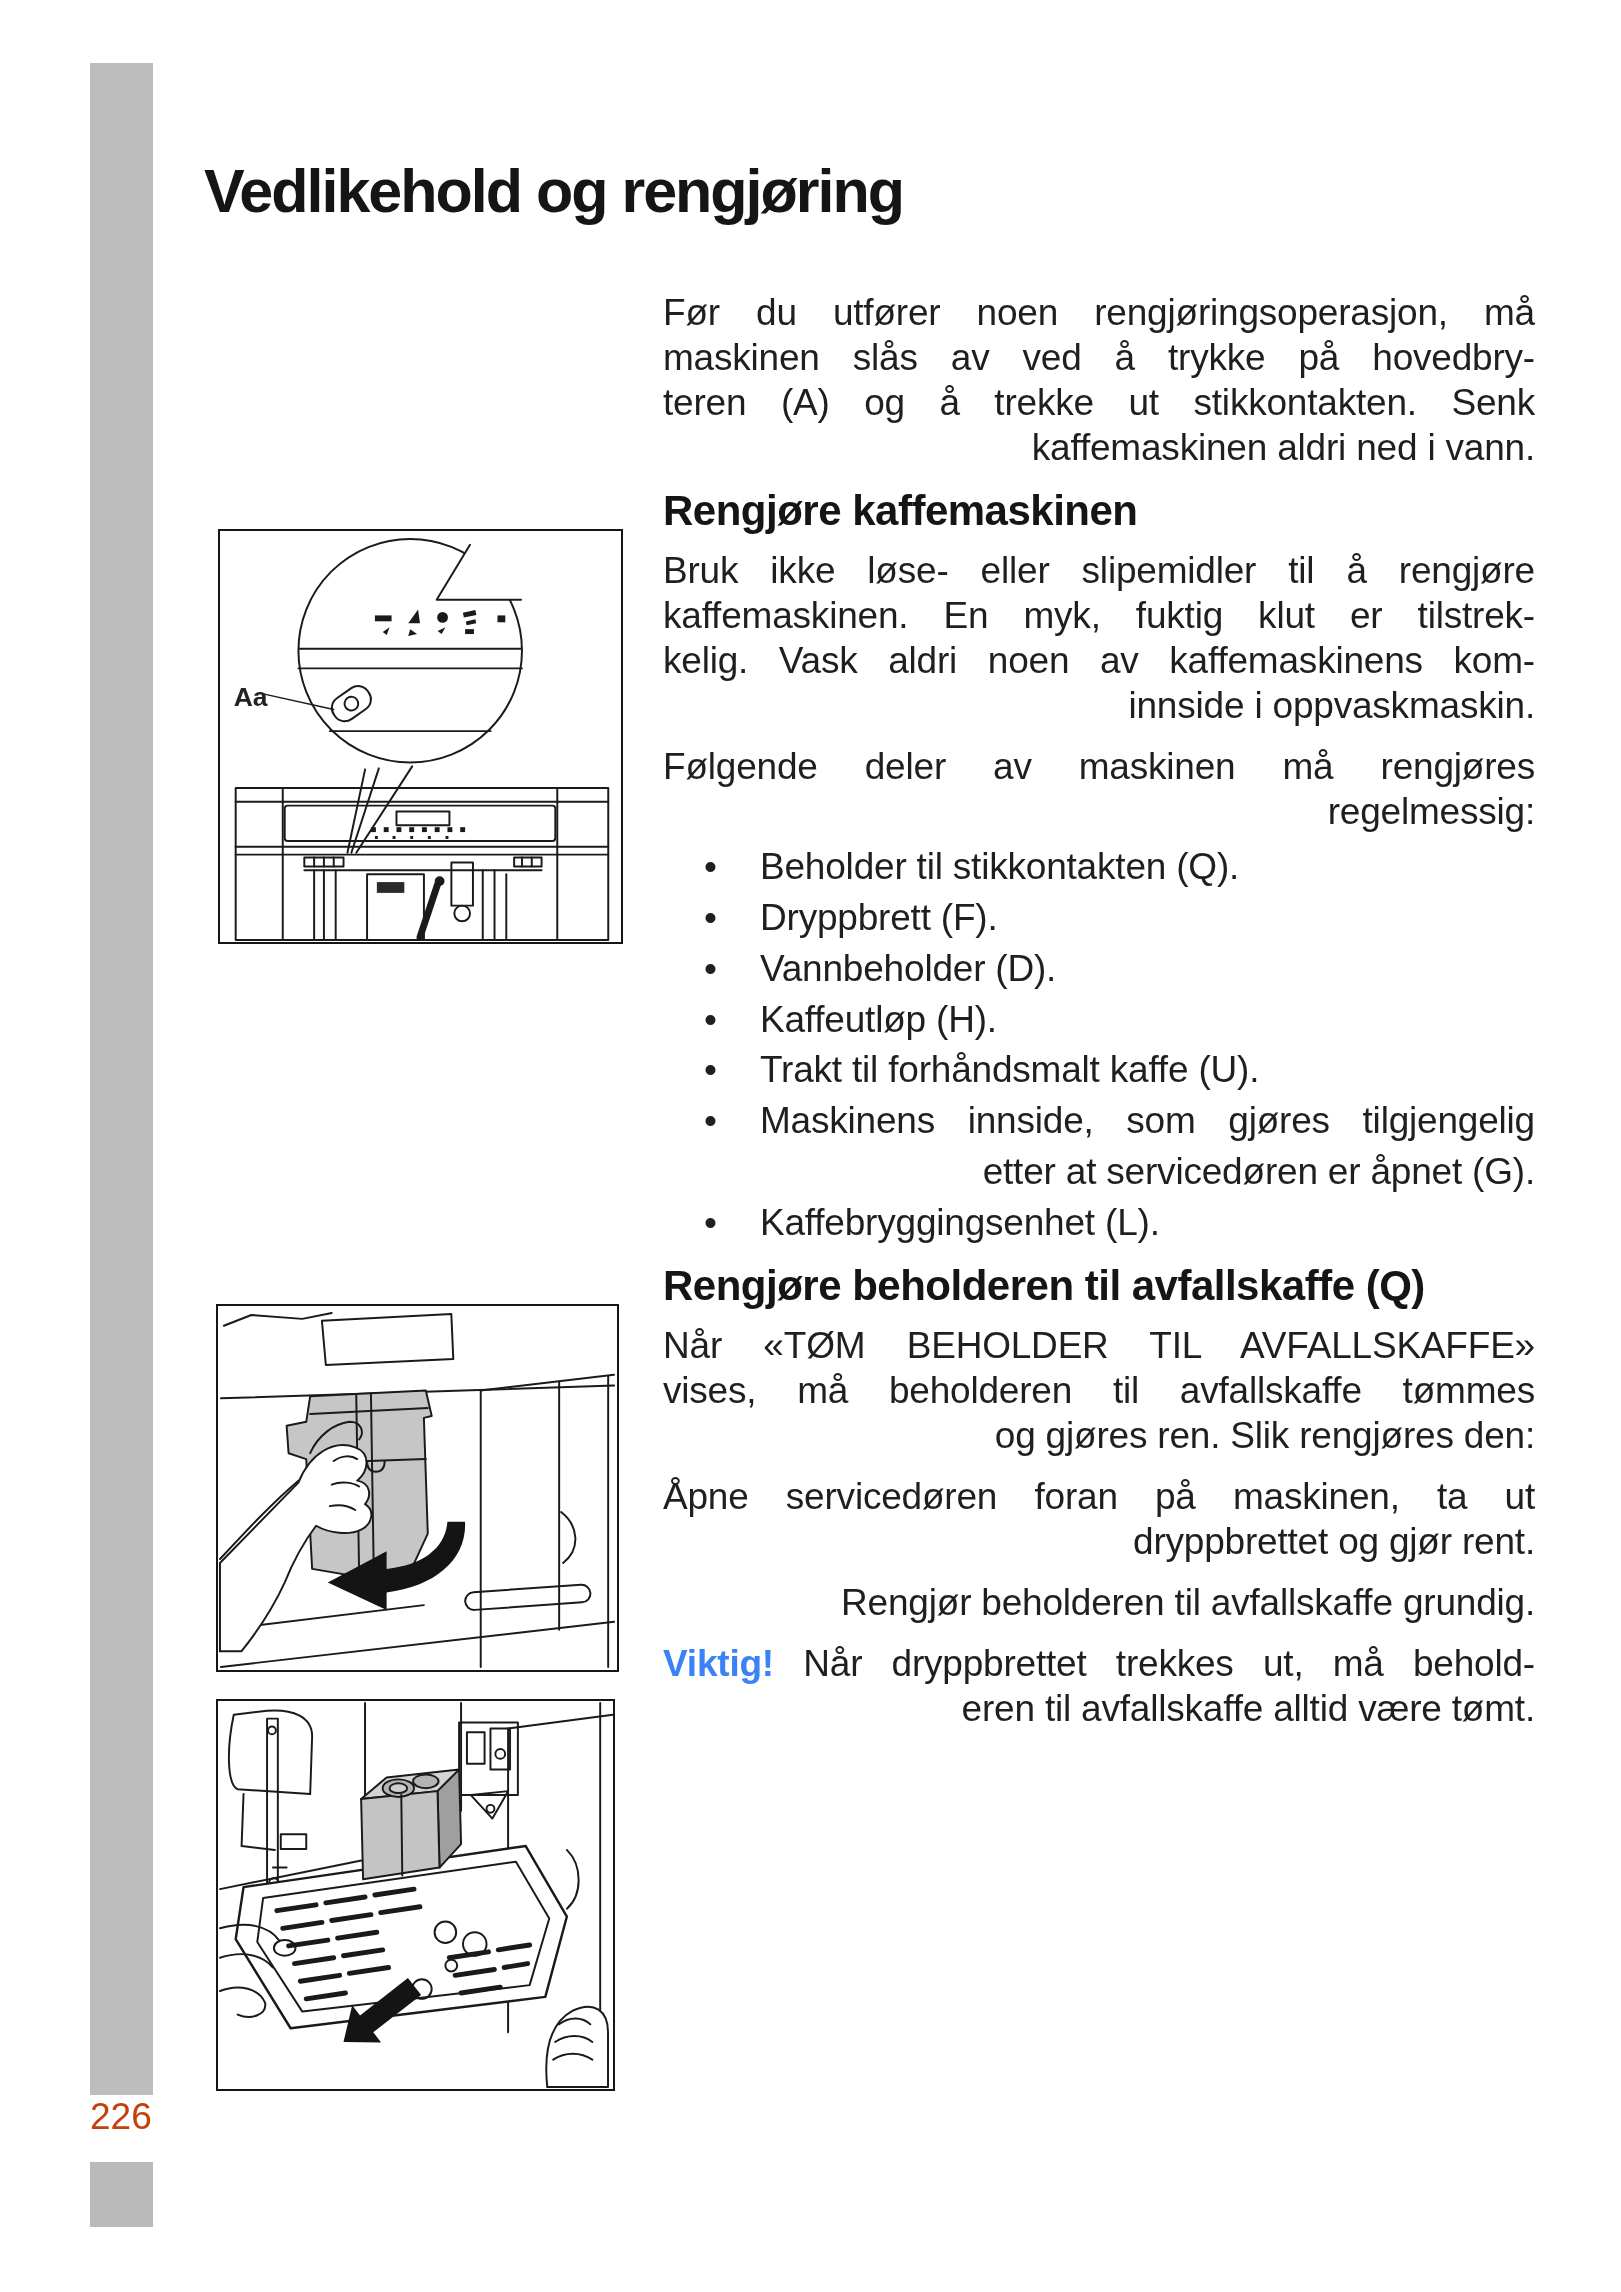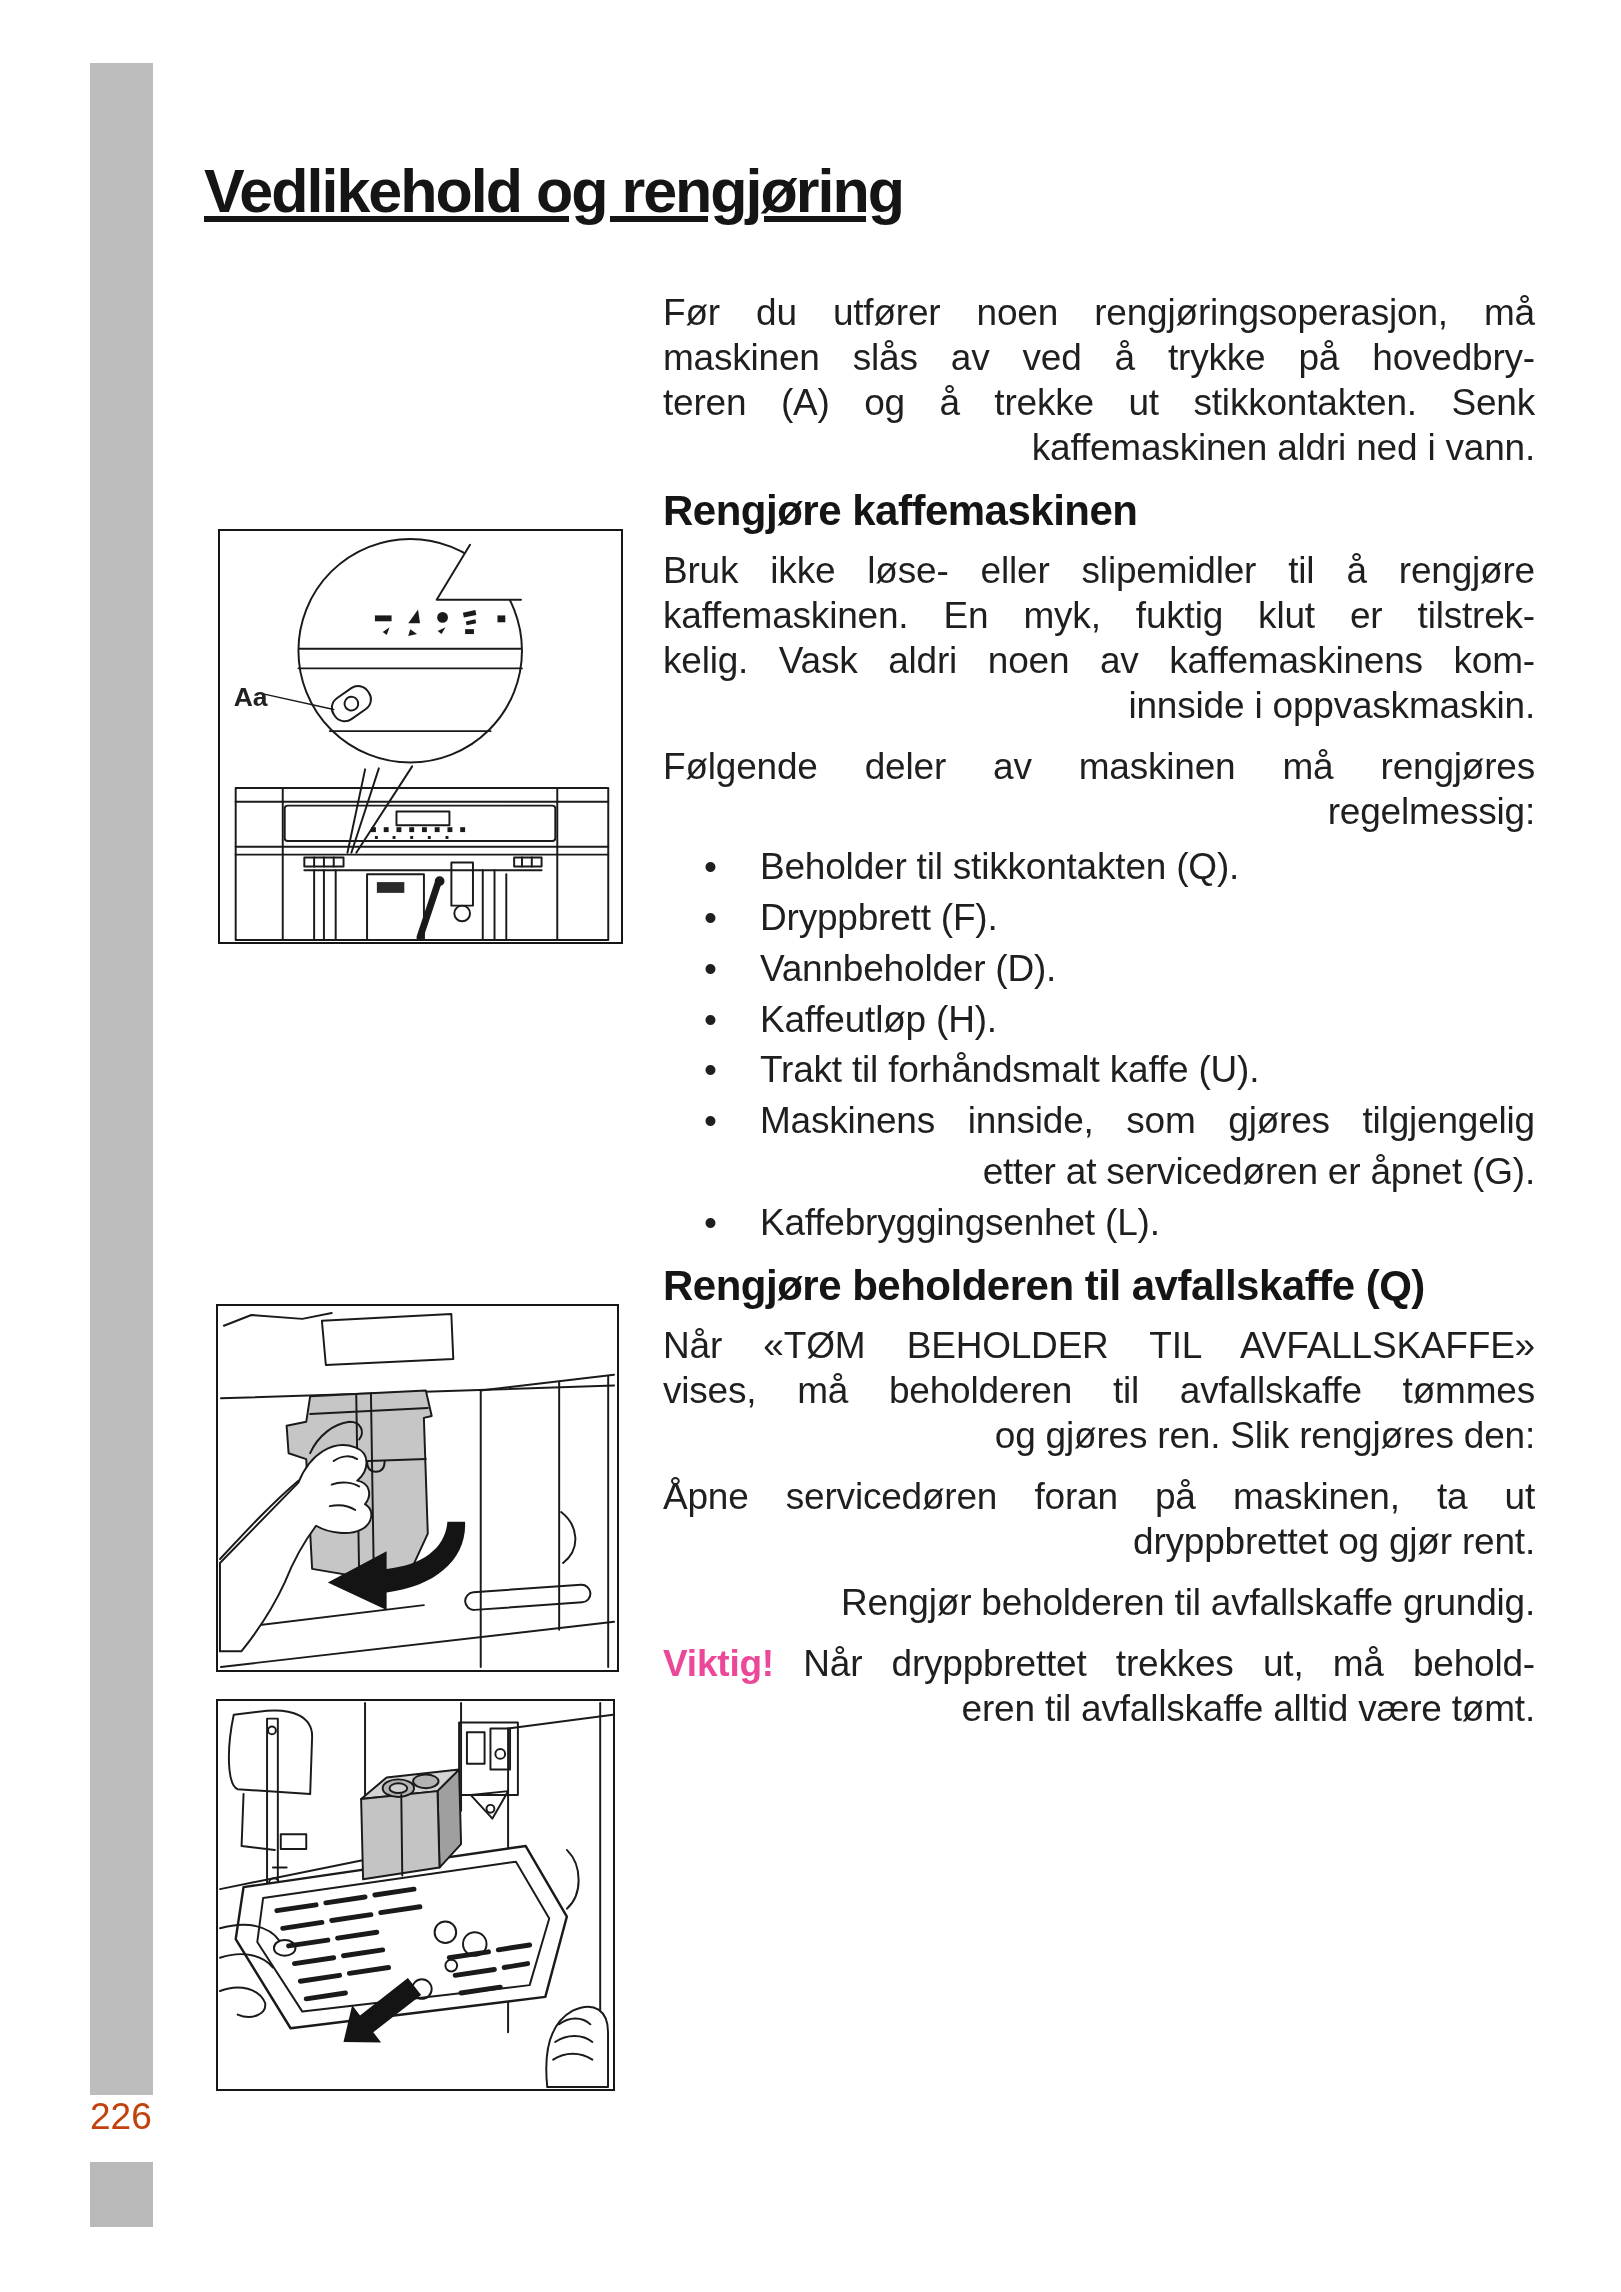--- a/index.html
+++ b/index.html
@@ -5,40 +5,40 @@
   html,body{margin:0;padding:0;background:#e8e8e8;}
   .page{
     position:relative;width:1621px;height:2293px;background:#ffffff;
     font-family:"Liberation Sans",sans-serif;color:#1f1f1f;overflow:hidden;margin:0 auto;
   }
   .graybar{position:absolute;left:90px;top:63px;width:63px;height:2032px;background:#bdbdbd;}
   .graysq{position:absolute;left:90px;top:2162px;width:63px;height:65px;background:#b9b9b9;}
   .pagenum{position:absolute;left:90px;top:2094px;font-size:37px;line-height:45px;color:#c2410c;}
   .title{
     position:absolute;left:204px;top:157px;font-size:61px;line-height:69px;
-    font-weight:bold;letter-spacing:-2px;color:#151515;white-space:nowrap;text-decoration:underline;
+    font-weight:bold;letter-spacing:-2px;color:#151515;white-space:nowrap;
   }
   .col{position:absolute;left:663px;top:290px;width:872px;font-size:37px;line-height:45px;letter-spacing:-0.2px;}
   .jl{text-align:justify;text-align-last:justify;white-space:nowrap;}
   .ll{text-align:right;}
   .h2{font-size:42px;line-height:49px;font-weight:bold;letter-spacing:-0.5px;color:#151515;margin:0 0 13.7px 0;white-space:nowrap;}
   .para{margin:0 0 15.7px 0;}
   .para-tight{margin:0 0 9.8px 0;}
   .bullets{margin:0 0 15.7px 0;}
   .bullet{display:flex;margin:0 0 5.9px 0;}
   .bdot{flex:none;width:97px;padding-left:41px;box-sizing:border-box;}
   .btext{flex:1;}
   .btext.just{text-align:justify;text-align-last:justify;white-space:nowrap;}
   .bwrap{margin:0 0 5.9px 0;}
   .figure{position:absolute;border:2.9px solid #161616;background:#fff;}
   #fig1{left:218px;top:529px;width:401px;height:411px;font-weight:bold;}
   #fig2{left:216px;top:1304px;width:399px;height:364px;}
   #fig3{left:216px;top:1699px;width:395px;height:388px;}
   .figure svg{display:block;width:100%;height:100%;}
-  b{color:#ec4899;margin-top:12px;}
+  b{color:#3b82f6;margin-top:12px;}
 </style>
 </head>
 <body>
 
 <div class="page">
 
   <div class="graybar"></div>
   <div class="graysq"></div>
   <div class="pagenum">226</div>
 

